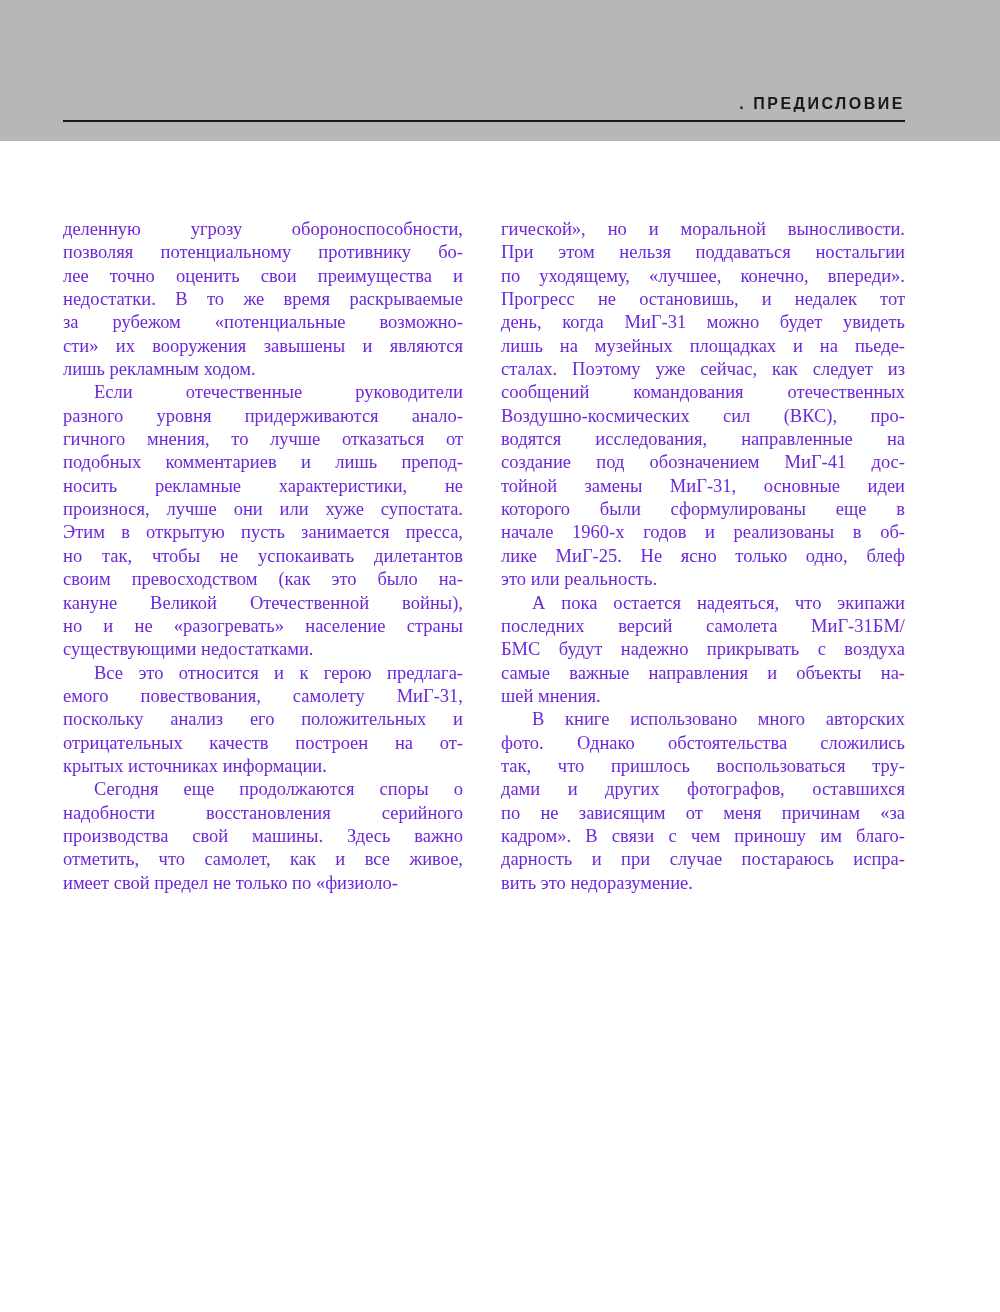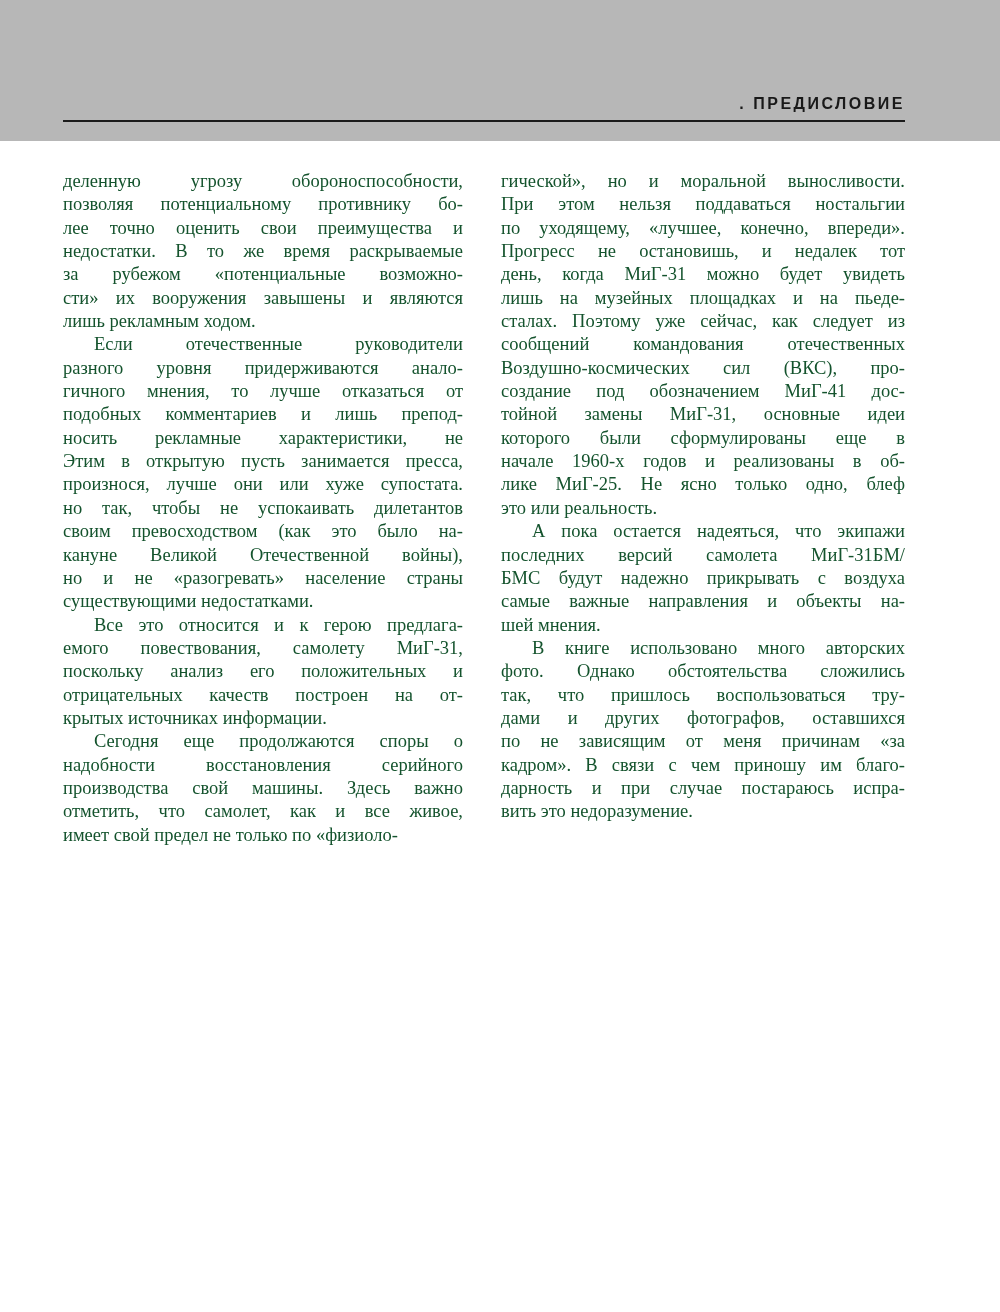--- a/index.html
+++ b/index.html
@@ -47,21 +47,22 @@
     position: absolute;
     top: 170px;
     left: 63px;
     width: 842px;
     display: flex;
     justify-content: space-between;
   }
   .col {
     font-size: 18.5px;
     line-height: 23.35px;
-    color: #14532d;
+    color: #6d28d9;
+    margin-top: 48px;
   }
   .col-left  { width: 400px; }
   .col-right { width: 404px; }
   .line {
     text-align: justify;
     text-align-last: justify;
     text-justify: inter-word;
   }
   .line.last   { text-align-last: left; }
   .line.indent { text-indent: 31px; }
@@ -83,22 +84,22 @@
         <div class="line">лее точно оценить свои преимущества и</div>
         <div class="line">недостатки. В то же время раскрываемые</div>
         <div class="line">за рубежом «потенциальные возможно-</div>
         <div class="line">сти» их вооружения завышены и являются</div>
         <div class="line last">лишь рекламным ходом.</div>
         <div class="line indent">Если отечественные руководители</div>
         <div class="line">разного уровня придерживаются анало-</div>
         <div class="line">гичного мнения, то лучше отказаться от</div>
         <div class="line">подобных комментариев и лишь препод-</div>
         <div class="line">носить рекламные характеристики, не</div>
+        <div class="line">произнося, лучше они или хуже супостата.</div>
         <div class="line">Этим в открытую пусть занимается пресса,</div>
-        <div class="line">произнося, лучше они или хуже супостата.</div>
         <div class="line">но так, чтобы не успокаивать дилетантов</div>
         <div class="line">своим превосходством (как это было на-</div>
         <div class="line">кануне Великой Отечественной войны),</div>
         <div class="line">но и не «разогревать» население страны</div>
         <div class="line last">существующими недостатками.</div>
         <div class="line indent">Все это относится и к герою предлага-</div>
         <div class="line">емого повествования, самолету МиГ-31,</div>
         <div class="line">поскольку анализ его положительных и</div>
         <div class="line">отрицательных качеств построен на от-</div>
         <div class="line last">крытых источниках информации.</div>
@@ -111,20 +112,21 @@
     <section class="col col-right">
         <div class="line">гической», но и моральной выносливости.</div>
         <div class="line">При этом нельзя поддаваться ностальгии</div>
         <div class="line">по уходящему, «лучшее, конечно, впереди».</div>
         <div class="line">Прогресс не остановишь, и недалек тот</div>
         <div class="line">день, когда МиГ-31 можно будет увидеть</div>
         <div class="line">лишь на музейных площадках и на пьеде-</div>
         <div class="line">сталах. Поэтому уже сейчас, как следует из</div>
         <div class="line">сообщений командования отечественных</div>
         <div class="line">Воздушно-космических сил (ВКС), про-</div>
+        <div class="line">водятся исследования, направленные на</div>
         <div class="line">создание под обозначением МиГ-41 дос-</div>
         <div class="line">тойной замены МиГ-31, основные идеи</div>
         <div class="line">которого были сформулированы еще в</div>
         <div class="line">начале 1960-х годов и реализованы в об-</div>
         <div class="line">лике МиГ-25. Не ясно только одно, блеф</div>
         <div class="line last">это или реальность.</div>
         <div class="line indent">А пока остается надеяться, что экипажи</div>
         <div class="line">последних версий самолета МиГ-31БМ/</div>
         <div class="line">БМС будут надежно прикрывать с воздуха</div>
         <div class="line">самые важные направления и объекты на-</div>

